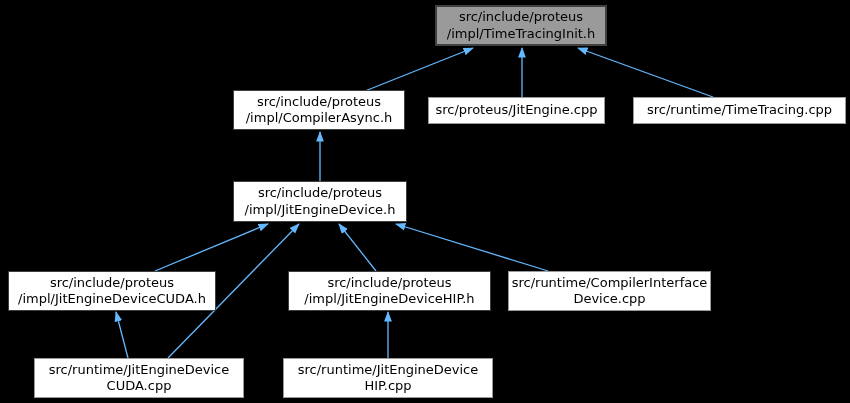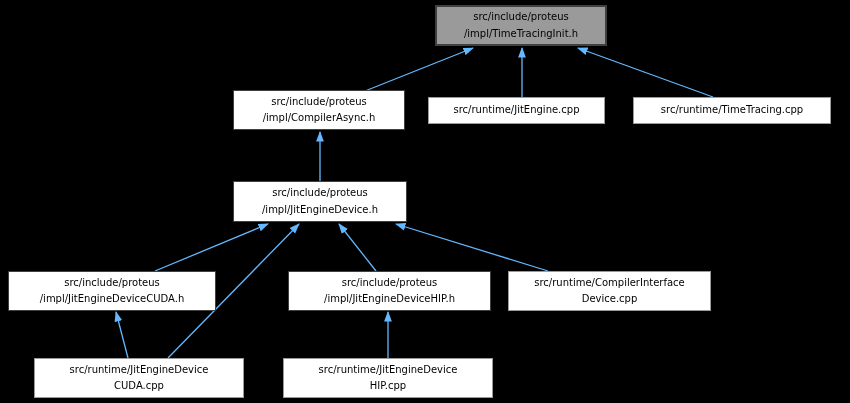--- a/index.html
+++ b/index.html
@@ -17,21 +17,21 @@
     width: 850px; height: 403px;
   }
   .node {
     position: absolute;
     box-sizing: border-box;
     display: flex;
     align-items: center;
     justify-content: center;
     text-align: center;
     white-space: pre-line;
-    font-size: 10px;
+    font-size: 13px;
     line-height: 16.5px;
     color: #000000;
     background: #ffffff;
     border: 1px solid #9a9a9a;
     cursor: pointer;
   }
   .node.header { border: 1px solid #404040; }
   .node.current {
     background: #9a9a9a;
     border: 2px solid #404040;
@@ -58,22 +58,22 @@
         <line x1="548" y1="271" x2="396" y2="224" stroke="#63b8ff" stroke-width="1.3" marker-end="url(#arrowhead)"></line>
         <line x1="128" y1="358" x2="116" y2="312" stroke="#63b8ff" stroke-width="1.3" marker-end="url(#arrowhead)"></line>
         <line x1="388" y1="358" x2="388" y2="312" stroke="#63b8ff" stroke-width="1.3" marker-end="url(#arrowhead)"></line>
       </g>
   </svg>
   <div id="nodes-layer">
       <div class="node current" style="left: 435px; top: 5px; width: 172px; height: 41px;">src/include/proteus
 /impl/TimeTracingInit.h</div>
       <div class="node header" style="left: 233px; top: 90px; width: 172px; height: 40px;">src/include/proteus
 /impl/CompilerAsync.h</div>
-      <div class="node" style="left: 428px; top: 97px; width: 177px; height: 27px;">src/runtime/JitEngine.cpp</div>
-      <div class="node" style="left: 633px; top: 97px; width: 198px; height: 27px;">src/runtime/TimeTracing.cpp</div>
+      <div class="node" style="left: 428px; top: 97px; width: 177px; height: 27px;">src/proteus/JitEngine.cpp</div>
+      <div class="node" style="left: 633px; top: 97px; width: 213px; height: 27px;">src/runtime/TimeTracing.cpp</div>
       <div class="node header" style="left: 233px; top: 181px; width: 174px; height: 41px;">src/include/proteus
 /impl/JitEngineDevice.h</div>
       <div class="node header" style="left: 8px; top: 271px; width: 208px; height: 40px;">src/include/proteus
 /impl/JitEngineDeviceCUDA.h</div>
       <div class="node header" style="left: 288px; top: 271px; width: 203px; height: 40px;">src/include/proteus
 /impl/JitEngineDeviceHIP.h</div>
       <div class="node" style="left: 508px; top: 271px; width: 203px; height: 40px;">src/runtime/CompilerInterface
 Device.cpp</div>
       <div class="node" style="left: 34px; top: 358px; width: 210px; height: 40px;">src/runtime/JitEngineDevice
 CUDA.cpp</div>

